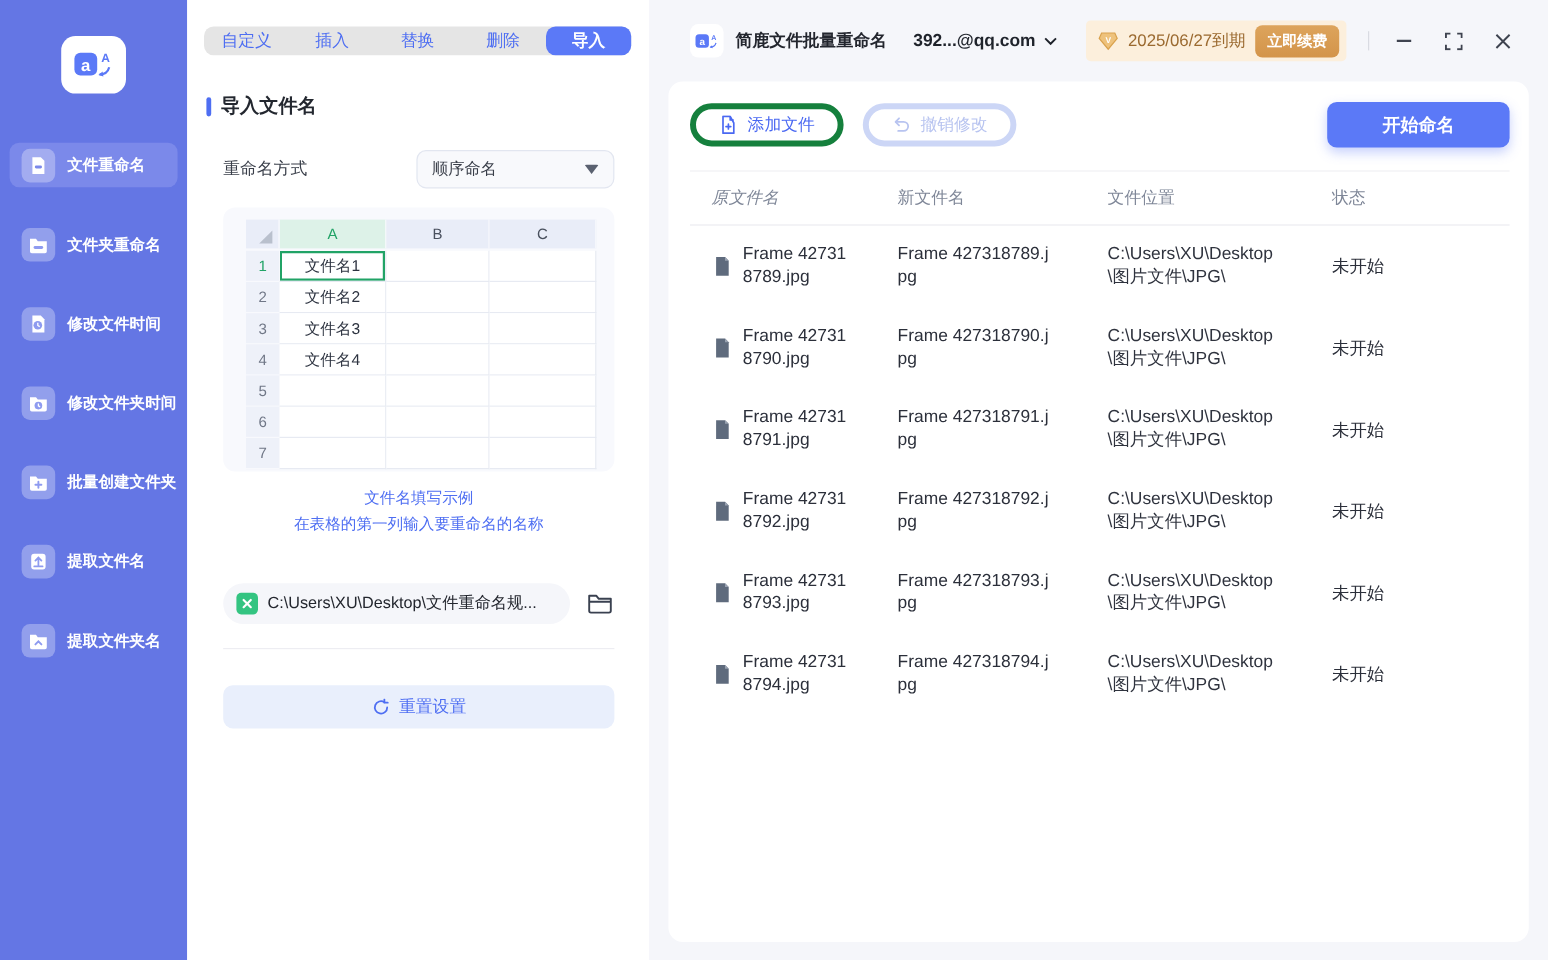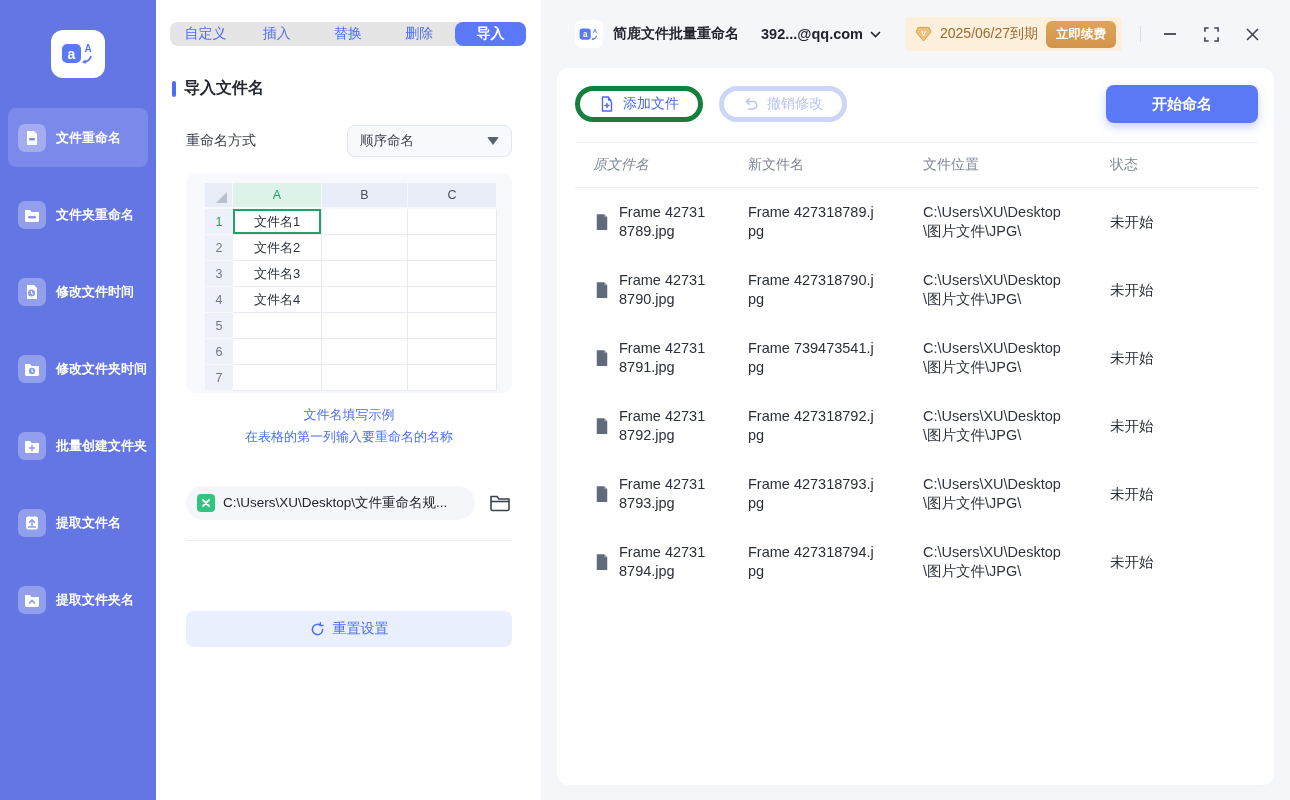--- a/index.html
+++ b/index.html
@@ -9,21 +9,21 @@
     font-family: "Liberation Sans", "DejaVu Sans", sans-serif;
     background: #f5f6fa;
     overflow: hidden;
     color: #23262e;
   }
   
   .sidebar { position:absolute; left:0; top:0; width:156px; height:800px; background:#6476e4; }
   .logo-wrap { width:54px; height:48px; background:#fff; border-radius:12px; margin:30px auto 0;
                display:flex; align-items:center; justify-content:center; }
   .menu { position:absolute; top:106px; left:0; right:0; display:flex; flex-direction:column; gap:16px; }
-  .menu-item { height:59px; margin:2px 8px 0 8px; border-radius:8px; display:flex; align-items:center;
+  .menu-item { height:37px; margin:13px 8px 0 8px; border-radius:8px; display:flex; align-items:center;
                gap:10px; padding-left:10px; color:#fff; font-size:13px; font-weight:bold; cursor:pointer; }
   .menu-item.active { background:#7b89ea; }
   .mi-tile { width:28px; height:28px; min-width:28px; border-radius:7px; background:rgba(255,255,255,.30);
              display:flex; align-items:center; justify-content:center; }
   
   .middle { position:absolute; left:156px; top:0; width:385px; height:800px; background:#fff; }
   .tabbar { position:absolute; left:14px; top:22px; width:356px; height:24px; background:#e5e5e5;
             border-radius:8px; display:flex; }
   .tab { flex:1; display:flex; align-items:center; justify-content:center; color:#4e6ef2;
          font-size:14px; cursor:pointer; border-radius:8px; }
@@ -60,21 +60,21 @@
   .path-row { position:absolute; left:30px; top:486px; width:326px; display:flex; align-items:center; gap:13px; }
   .path-input { flex:1; min-width:0; height:34px; background:#f5f6fa; border-radius:17px;
                 display:flex; align-items:center; gap:8px; padding:0 11px; cursor:pointer; }
   .excel-ic { width:18px; height:18px; min-width:18px; background:#33c481; border-radius:4px;
               display:flex; align-items:center; justify-content:center; }
   .path-text { font-size:13.5px; color:#23262e; white-space:nowrap; overflow:hidden; }
   .folder-btn { width:24px; height:24px; display:flex; align-items:center; justify-content:center; cursor:pointer; }
   .divider { position:absolute; left:30px; top:540px; width:326px; height:1px; background:#ededf2; }
   .reset-btn { position:absolute; left:30px; top:571px; width:326px; height:36px; background:#e9effc;
                border-radius:8px; color:#4e6ef2; font-size:14px; display:flex; align-items:center;
-               justify-content:center; gap:8px; cursor:pointer;margin-top:40px; }
+               justify-content:center; gap:8px; cursor:pointer; }
   
   .right { position:absolute; left:541px; top:0; width:749px; height:800px; background:#f5f6fa; }
   .titlebar { position:absolute; left:0; right:0; top:0; height:68px; display:flex; align-items:center;
               padding:0 30px 0 34px; }
   .app-ic { width:28px; height:28px; background:#fff; border-radius:7px; display:flex;
             align-items:center; justify-content:center; }
   .app-title { margin-left:10px; font-size:14px; font-weight:bold; color:#23262e; }
   .account { margin-left:22px; display:flex; align-items:center; gap:7px; font-size:14.5px;
              font-weight:bold; color:#1f232b; cursor:pointer; }
   .vip { margin-left:24px; height:34px; background:#fcefdc; border-radius:4px; display:flex;
@@ -396,21 +396,21 @@
       </div>
       <div class="ft-row">
         <div class="ft-orig">
             <svg width="14" height="18" viewBox="0 0 16 20">
               <path d="M2 1h8.5L14 4.5V19H2z" fill="#5f6b7d"></path>
               <path d="M10.5 1 14 4.5h-3.5z" fill="#99a2b1"></path>
             </svg>
             <span class="pre">Frame 42731
 8791.jpg</span>
           </div>
-        <div class="pre">Frame 739473541.j
+        <div class="pre">Frame 427318791.j
 pg</div>
         <div class="pre loc">C:\Users\XU\Desktop
 \图片文件\JPG\</div>
         <div>未开始</div>
       </div>
       <div class="ft-row">
         <div class="ft-orig">
             <svg width="14" height="18" viewBox="0 0 16 20">
               <path d="M2 1h8.5L14 4.5V19H2z" fill="#5f6b7d"></path>
               <path d="M10.5 1 14 4.5h-3.5z" fill="#99a2b1"></path>

